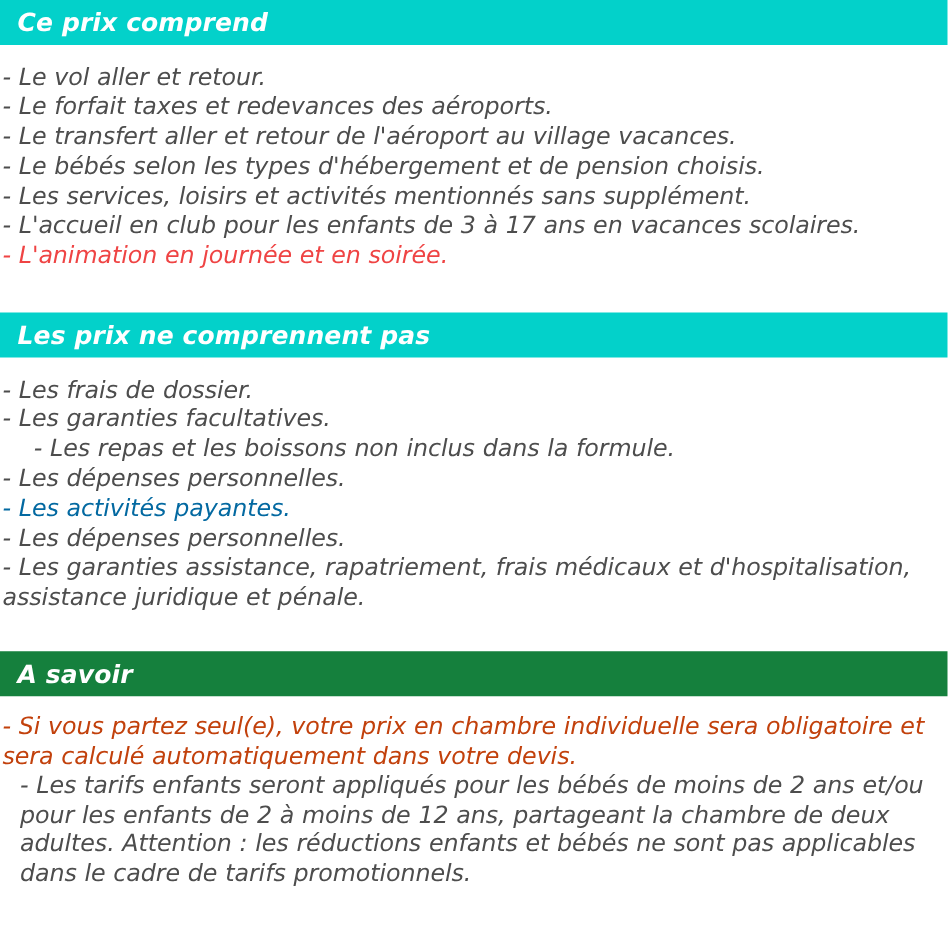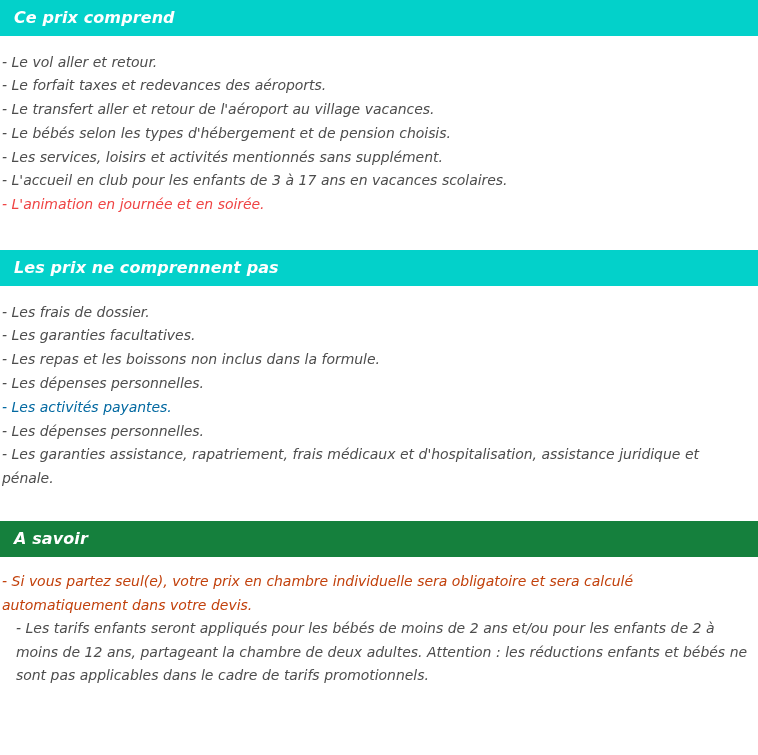--- a/index.html
+++ b/index.html
@@ -20,33 +20,33 @@
     position: relative;
     background: #ffffff;
   }
   .section {
     width: 100%;
   }
   .section-header {
     height: 36px;
     line-height: 36px;
     padding: 0 0 0 14px;
-    font-size: 16px;
+    font-size: 20px;
     font-style: italic;
     font-weight: bold;
     color: #ffffff;
     letter-spacing: 0.1px;
     white-space: nowrap;
     overflow: hidden;
   }
   .section-body {
     padding: 0;
   }
   .body-line {
-    font-size: 14px;
+    font-size: 19px;
     font-style: italic;
     color: #4d4d4d;
     line-height: 23.8px;
     padding: 0 8px 0 2px;
     letter-spacing: -0.05px;
     word-spacing: 0.2px;
   }
   .sec1 .section-body { padding-top: 14.5px; }
   .sec2 .section-body { padding-top: 14.5px; }
   .sec3 .section-body { padding-top: 13px; }
@@ -72,21 +72,21 @@
     </div>
   </div>
 
   <div class="gap-1"></div>
 
   <div class="section sec2">
     <div class="section-header" style="background: rgb(3, 209, 202); color: rgb(255, 255, 255);">Les prix ne comprennent pas</div>
     <div class="section-body">
       <div class="body-line" style="color: rgb(77, 77, 77);">- Les frais de dossier.</div>
       <div class="body-line" style="color: rgb(77, 77, 77);">- Les garanties facultatives.</div>
-      <div class="body-line" style="color: rgb(77, 77, 77);">- Les repas et les boissons non inclus dans la formule.</div>
+      <div class="body-line" style="color: rgb(77, 77, 77); margin-left: 25px;">- Les repas et les boissons non inclus dans la formule.</div>
       <div class="body-line" style="color: rgb(77, 77, 77);">- Les dépenses personnelles.</div>
       <div class="body-line" style="color: #0369a1;">- Les activités payantes.</div>
       <div class="body-line" style="color: rgb(77, 77, 77);">- Les dépenses personnelles.</div>
       <div class="body-line" style="color: rgb(77, 77, 77);">- Les garanties assistance, rapatriement, frais médicaux et d'hospitalisation, assistance juridique et pénale.</div>
     </div>
   </div>
 
   <div class="gap-2"></div>
 
   <div class="section sec3">

